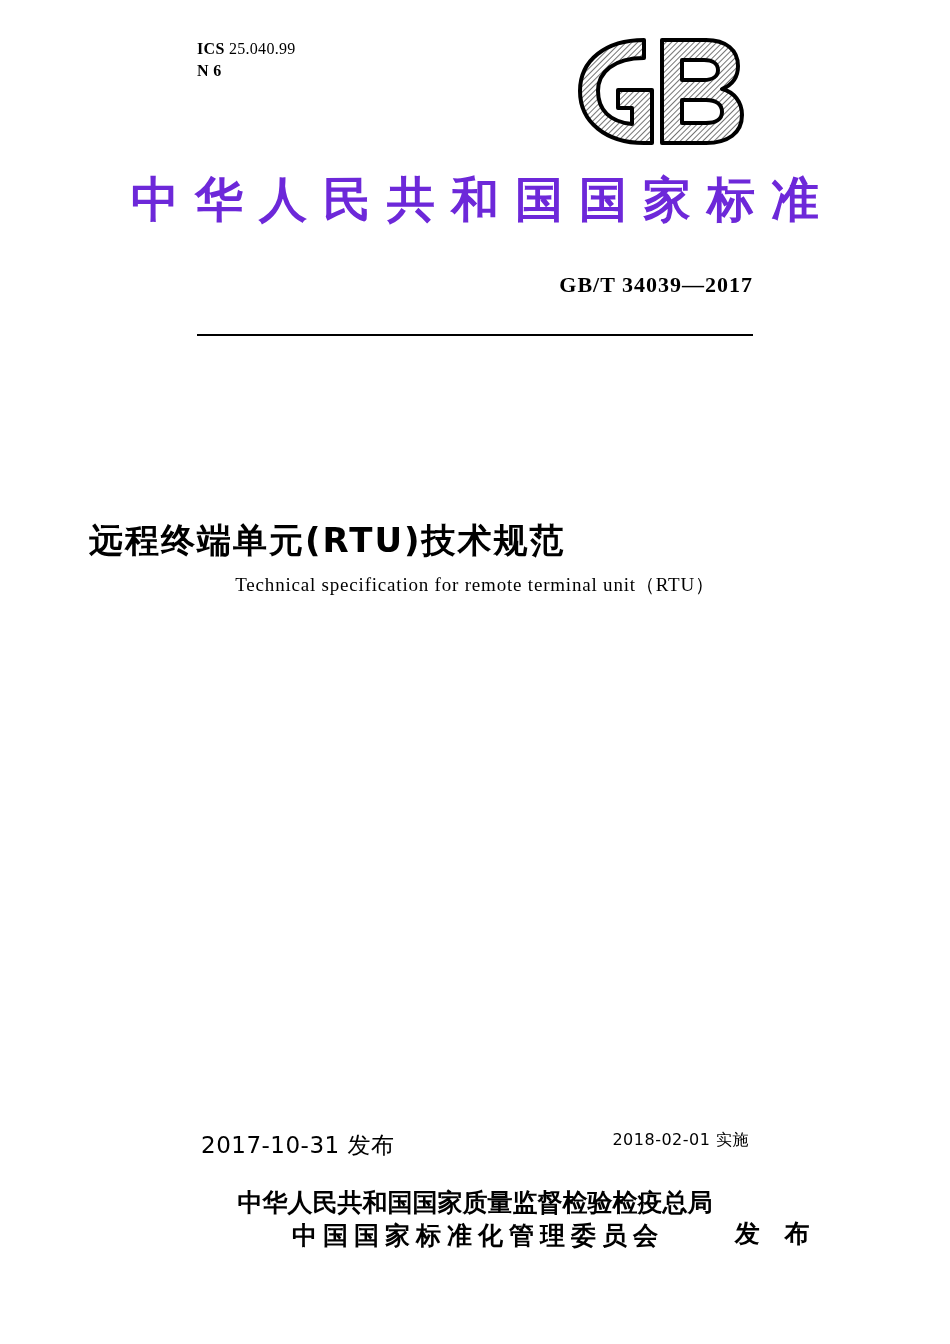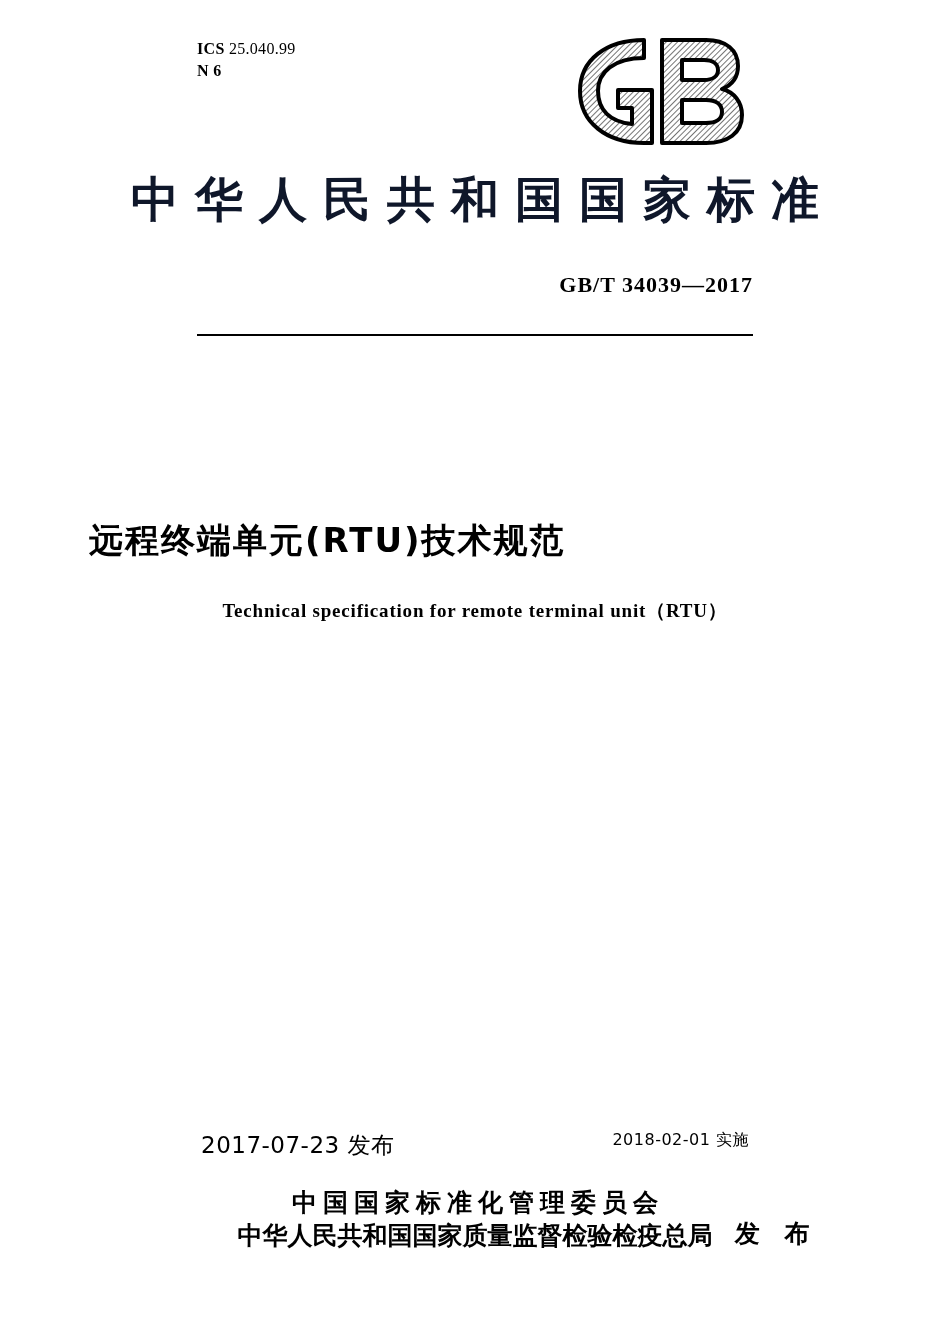--- a/index.html
+++ b/index.html
@@ -53,21 +53,21 @@
     position: absolute;
     left: 0;
     right: 0;
     top: 168px;
     text-align: center;
     font-family: "DejaVu Sans", sans-serif;
     font-weight: bold;
     font-size: 48px;
     letter-spacing: 16px;
     text-indent: 16px;
-    color: #0f172a;
+    color: #6d28d9;
   }
 
   
   .std-number {
     position: absolute;
     right: 108px;
     top: 272px;
     font-family: "Liberation Serif", serif;
     font-size: 22px;
     letter-spacing: 1px;
@@ -91,24 +91,24 @@
     top: 518px;
     font-family: "DejaVu Sans", sans-serif;
     font-weight: bold;
     font-size: 34px;
     letter-spacing: 2px;
   }
   .doc-title-en {
     position: absolute;
     left: 0;
     right: 0;
-    top: 598px;
+    top: 572px;
     text-align: center;
     font-family: "Liberation Serif", serif;
-    font-weight: bold;
+    font-weight: normal;
     font-size: 19px;
     letter-spacing: 0.8px;
   }
 
   
   .date-issue {
     position: absolute;
     left: 112px;
     top: 1130px;
     font-family: "DejaVu Sans", sans-serif;
@@ -198,24 +198,24 @@
 
   <div class="cn-standard-title">中华人民共和国国家标准</div>
 
   <div class="std-number">GB/T 34039—2017</div>
 
   <div class="rule-top"></div>
 
   <div class="doc-title-cn">远程终端单元(RTU)技术规范</div>
   <div class="doc-title-en">Technical specification for remote terminal unit（RTU）</div>
 
-  <div class="date-issue">2017-07-23 发布</div>
+  <div class="date-issue">2017-10-31 发布</div>
   <div class="date-impl">2018-02-01 实施</div>
 
   <div class="issuers">
     <div class="issuer-wrap">
+      <div class="issuer-line">中华人民共和国国家质量监督检验检疫总局</div>
       <div class="issuer-line spaced">中国国家标准化管理委员会</div>
-      <div class="issuer-line">中华人民共和国国家质量监督检验检疫总局</div>
       <div class="issue-verb">发 布</div>
     </div>
   </div>
 
 </div>
 
 </body></html>

